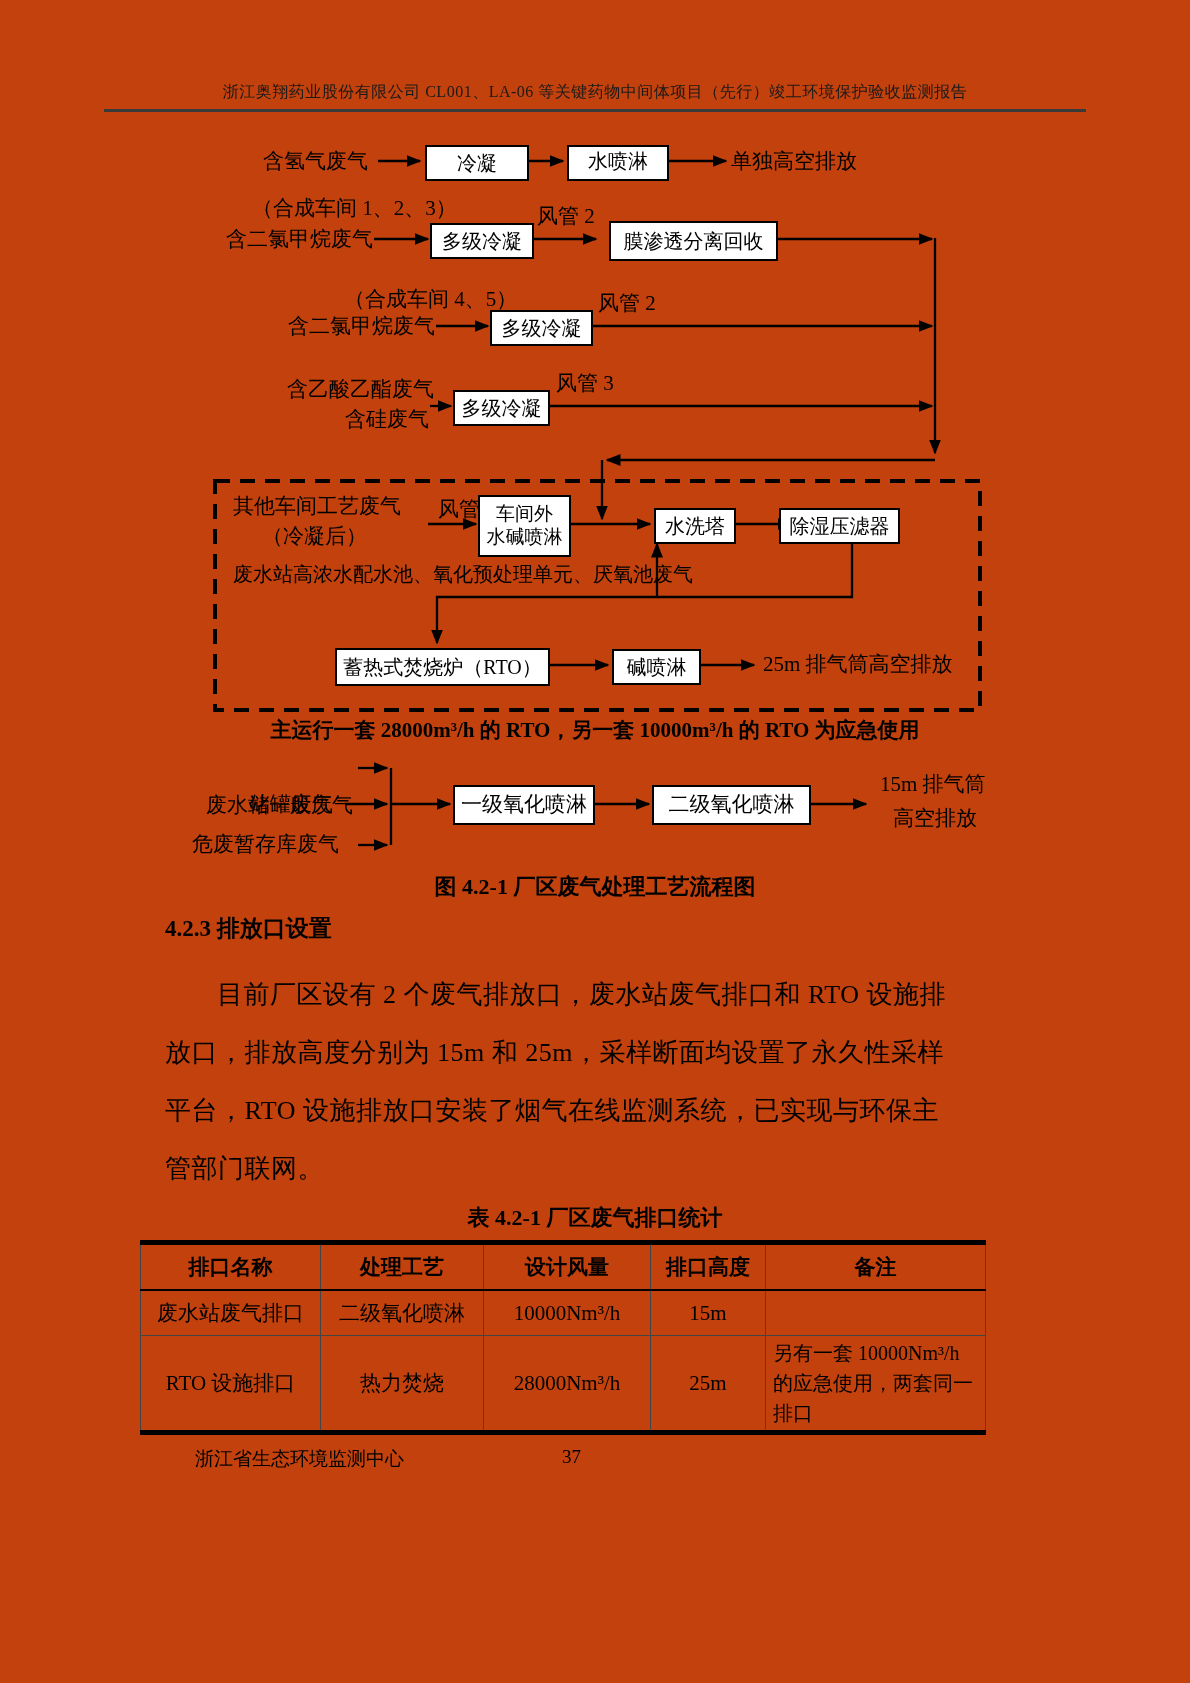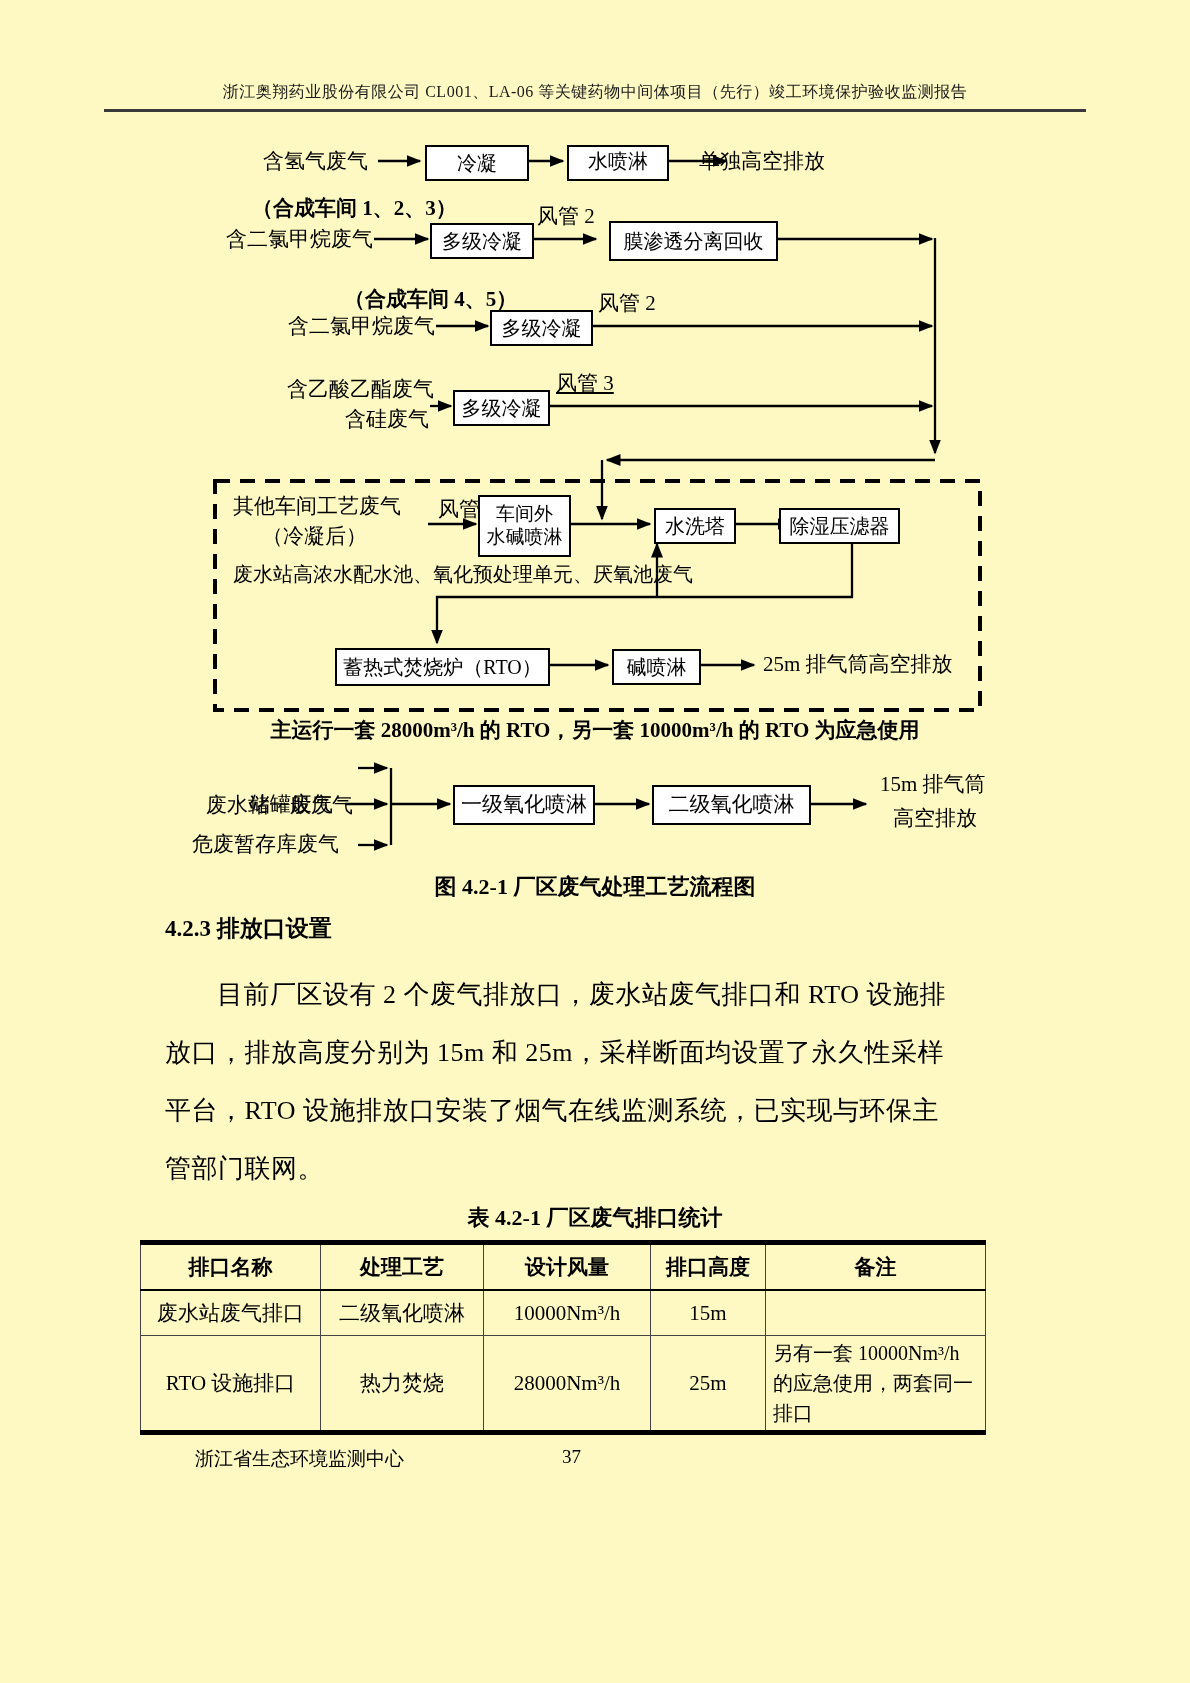--- a/index.html
+++ b/index.html
@@ -1,26 +1,26 @@
 <!DOCTYPE html>
 <html><head>
 <meta charset="utf-8">
 <style>
   html,body{margin:0;padding:0;background:#888;}
   .page{
-    position:relative;width:1190px;height:1683px;margin:0 auto;background:#fef9c3;
+    position:relative;width:1190px;height:1683px;margin:0 auto;background:#c2410c;
     font-family:"Liberation Serif","DejaVu Serif",serif;color:#000;overflow:hidden;
   }
   .hdr{
     position:absolute;top:82px;left:0;width:100%;text-align:center;
     font-size:16px;letter-spacing:0.5px;color:#1a1a1a;
   }
   .hdr-rule{position:absolute;top:109px;left:104px;width:982px;height:3px;background:#3a3a3a;}
   .lbl{position:absolute;font-size:21px;white-space:nowrap;line-height:1.15;}
-  .lbl.bold{font-weight:bold;text-align:center;}
+  .lbl.bold{font-weight:normal;text-align:center;}
   .fb{
     position:absolute;border:2px solid #000;background:#fff;
     display:flex;align-items:center;justify-content:center;
     font-size:20px;line-height:1.2;text-align:center;white-space:nowrap;
   }
   .fb .two{white-space:nowrap;}
   .note-line{position:absolute;left:0;width:100%;text-align:center;font-weight:bold;font-size:21px;}
   .fig-cap{position:absolute;left:0;width:100%;text-align:center;font-weight:bold;font-size:22px;}
   .sec-h{position:absolute;font-weight:bold;font-size:23px;white-space:nowrap;}
   .para{position:absolute;left:165px;top:966px;width:900px;}
@@ -95,37 +95,37 @@
       <line x1="391" y1="768" x2="391" y2="845"></line>
       <line x1="391" y1="804" x2="450" y2="804" marker-end="url(#ah)"></line>
       <line x1="591" y1="804" x2="649" y2="804" marker-end="url(#ah)"></line>
       <line x1="806" y1="804" x2="866" y2="804" marker-end="url(#ah)"></line>
     </g>
   </svg>
 
   <div class="lbl" style="left:263px;top:149px;">含氢气废气</div>
   <div class="fb" style="left:425px;top:145px;width:100px;height:32px;">冷凝</div>
   <div class="fb" style="left:567px;top:145px;width:98px;height:32px;font-family:Liberation Mono, monospace;">水喷淋</div>
-  <div class="lbl" style="left:699px;top:149px;">单独高空排放</div>
+  <div class="lbl" style="left:731px;top:149px;">单独高空排放</div>
 
   <div class="lbl bold" style="left:252px;top:196px;">（合成车间 1、2、3）</div>
   <div class="lbl" style="left:226px;top:227px;">含二氯甲烷废气</div>
   <div class="fb" style="left:430px;top:223px;width:100px;height:32px;">多级冷凝</div>
   <div class="lbl" style="left:537px;top:204px;">风管 2</div>
   <div class="fb" style="left:598px;top:221px;width:165px;height:36px;margin-left:11px;">膜渗透分离回收</div>
 
   <div class="lbl bold" style="left:344px;top:287px;">（合成车间 4、5）</div>
   <div class="lbl" style="left:288px;top:314px;">含二氯甲烷废气</div>
   <div class="fb" style="left:490px;top:310px;width:99px;height:32px;">多级冷凝</div>
   <div class="lbl" style="left:598px;top:291px;">风管 2</div>
 
   <div class="lbl" style="left:287px;top:377px;">含乙酸乙酯废气</div>
   <div class="lbl" style="left:345px;top:407px;">含硅废气</div>
   <div class="fb" style="left:453px;top:390px;width:93px;height:32px;">多级冷凝</div>
-  <div class="lbl" style="left:556px;top:371px;text-decoration:underline;">风管 3</div>
+  <div class="lbl" style="left:556px;top:371px;">风管 3</div>
 
   <div class="lbl" style="left:233px;top:494px;">其他车间工艺废气</div>
   <div class="lbl" style="left:262px;top:524px;font-family:Liberation Serif, serif;">（冷凝后）</div>
   <div class="lbl" style="left:438px;top:497px;">风管 1</div>
   <div class="fb" style="left:478px;top:495px;width:89px;height:58px;font-size:19px;">
     <div class="two">
       <div>车间外</div>
       <div>水碱喷淋</div>
     </div>
   </div>

